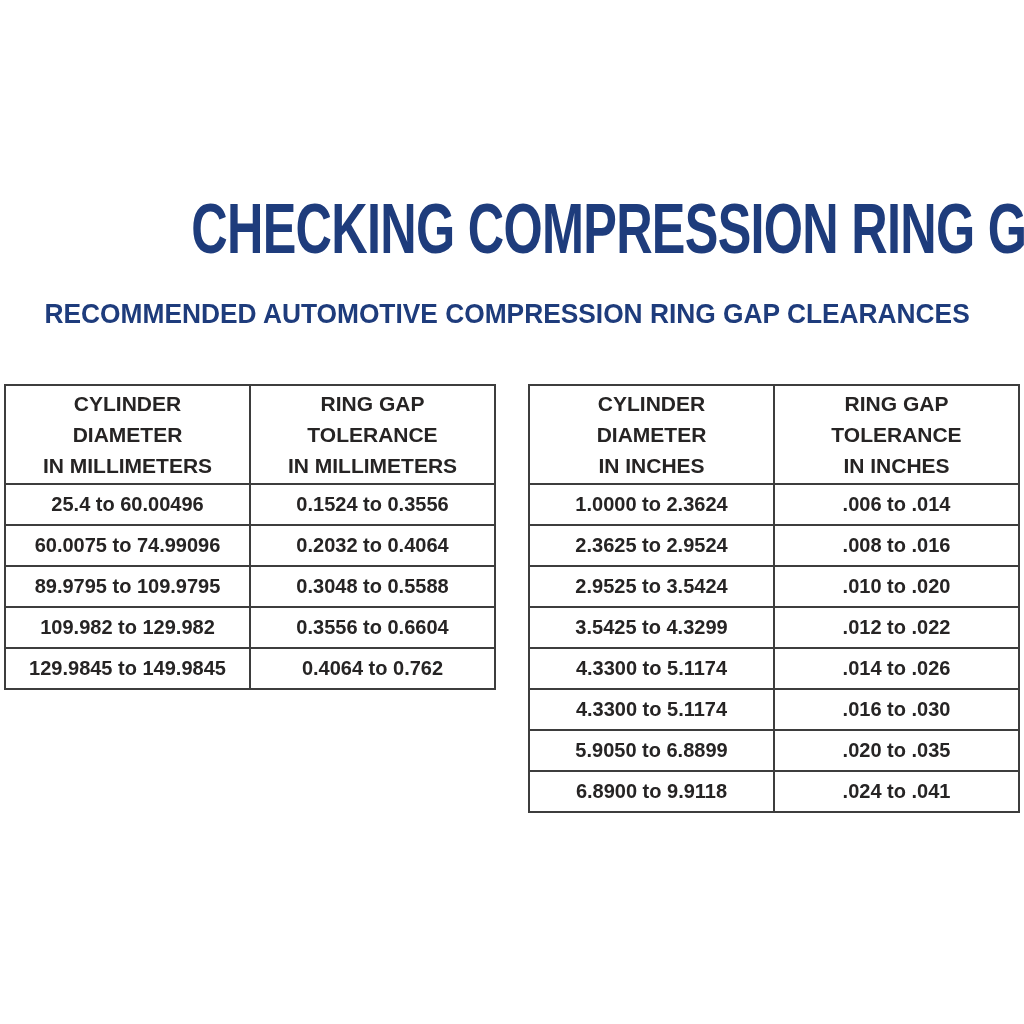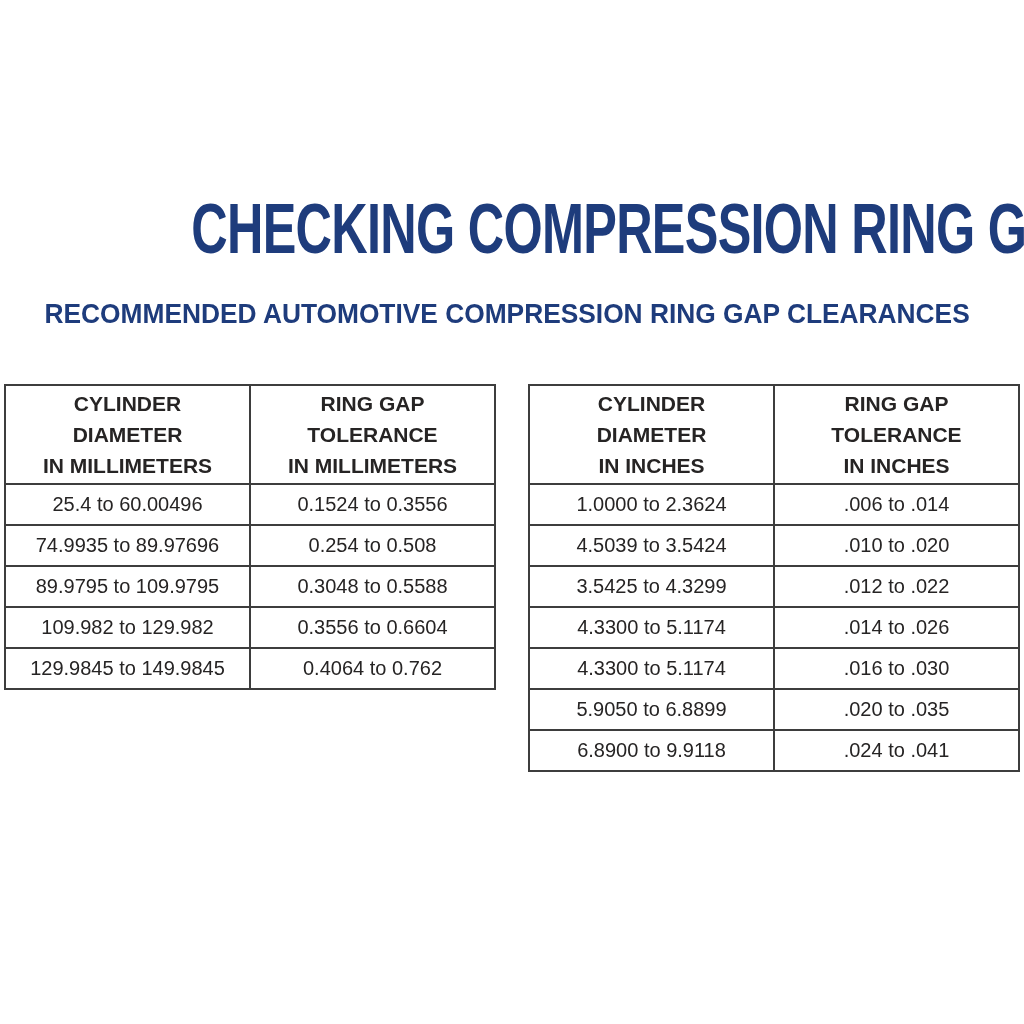--- a/index.html
+++ b/index.html
@@ -74,21 +74,21 @@
   }
   .spec-table th {
     height: 97px;
     font-size: 21px;
     font-weight: bold;
     line-height: 31px;
   }
   .spec-table td {
     height: 39px;
     font-size: 20px;
-    font-weight: normal;
+    font-weight: bold;
     text-align: center;
   }
   .hdr-line { display: block; }
 </style>
 </head>
 <body>
 
 <div id="page">
 
   <div class="title-wrap">
@@ -117,22 +117,22 @@
           <span class="hdr-line">IN MILLIMETERS</span>
         </th>
       </tr>
     </thead>
     <tbody>
         <tr>
           <td>25.4 to 60.00496</td>
           <td>0.1524 to 0.3556</td>
         </tr>
         <tr>
-          <td>74.9935 to 89.97696</td>
-          <td>0.254 to 0.508</td>
+          <td>60.0075 to 74.99096</td>
+          <td>0.2032 to 0.4064</td>
         </tr>
         <tr>
           <td>89.9795 to 109.9795</td>
           <td>0.3048 to 0.5588</td>
         </tr>
         <tr>
           <td>109.982 to 129.982</td>
           <td>0.3556 to 0.6604</td>
         </tr>
         <tr>
@@ -160,21 +160,25 @@
           <span class="hdr-line">IN INCHES</span>
         </th>
       </tr>
     </thead>
     <tbody>
         <tr>
           <td>1.0000 to 2.3624</td>
           <td>.006 to .014</td>
         </tr>
         <tr>
-          <td>4.5039 to 3.5424</td>
+          <td>2.3625 to 2.9524</td>
+          <td>.008 to .016</td>
+        </tr>
+        <tr>
+          <td>2.9525 to 3.5424</td>
           <td>.010 to .020</td>
         </tr>
         <tr>
           <td>3.5425 to 4.3299</td>
           <td>.012 to .022</td>
         </tr>
         <tr>
           <td>4.3300 to 5.1174</td>
           <td>.014 to .026</td>
         </tr>

